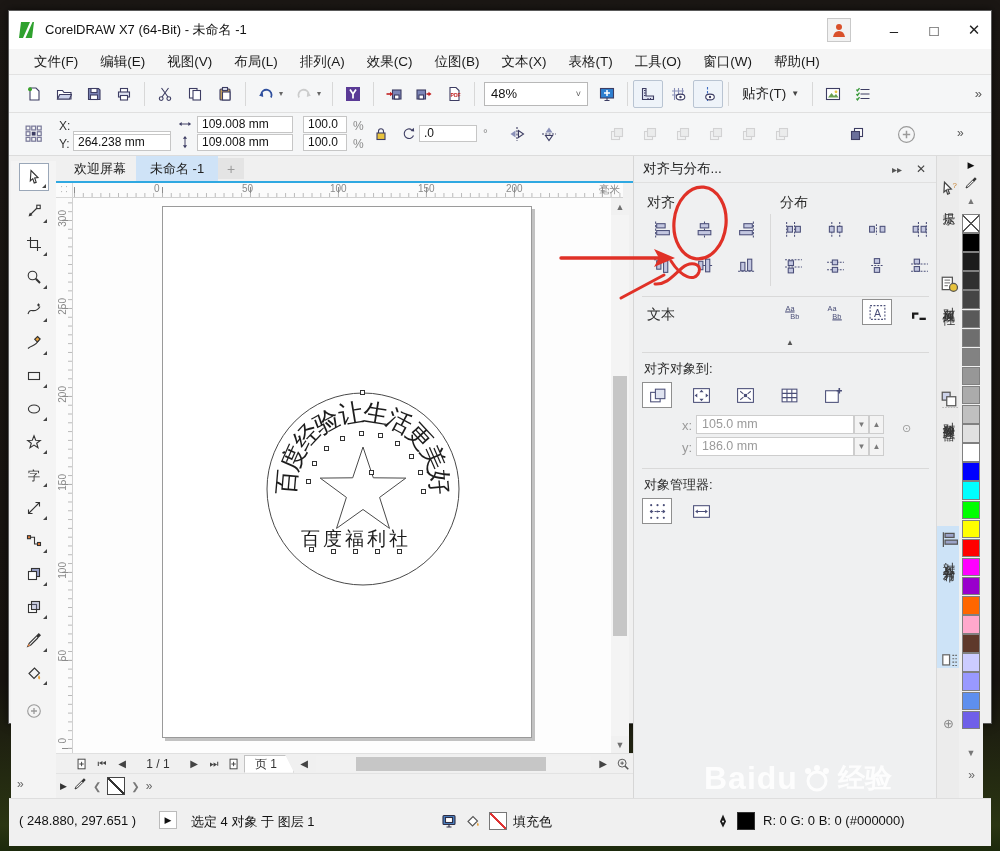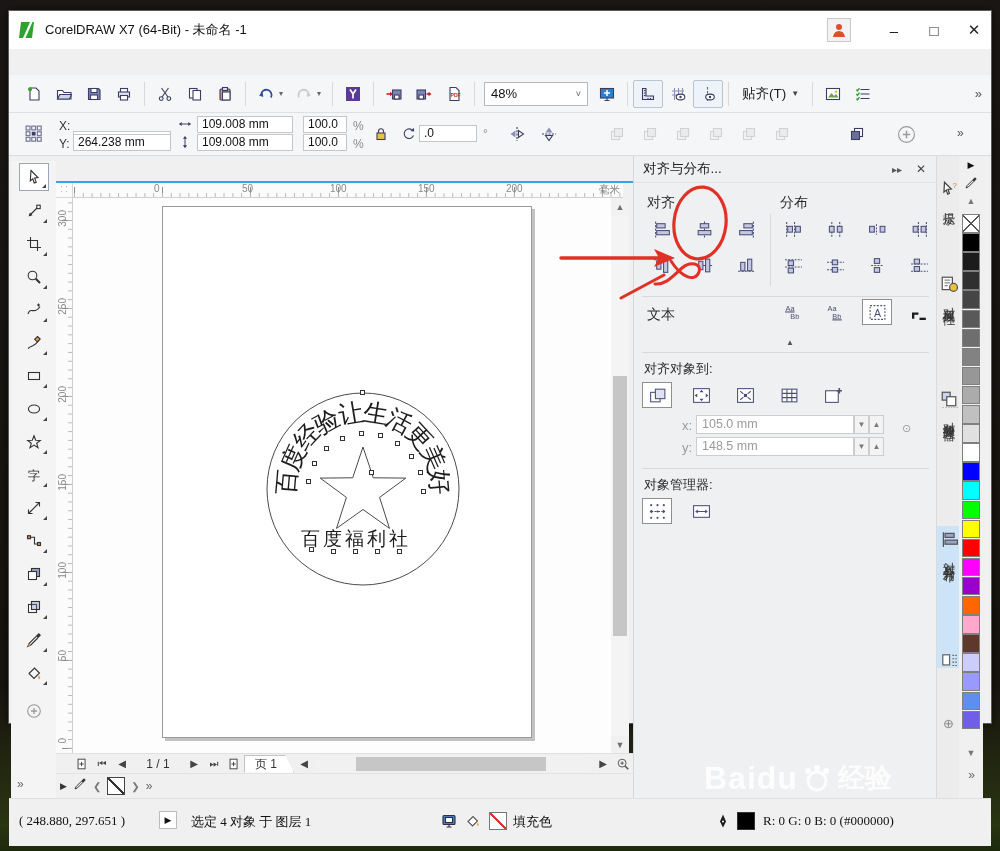--- a/index.html
+++ b/index.html
@@ -107,21 +107,21 @@
   .sidetab { position:absolute; left:0; width:23px; display:flex; flex-direction:column; align-items:center; padding-top:4px; gap:4px; }
   .sidetab.active { background:#cde3f7; }
   .sidetab .vtext { writing-mode:vertical-rl; font-size:12.5px; color:#333; letter-spacing:2px; }
   #palette { position:absolute; left:950px; top:145px; width:24px; height:690px; background:#f0f0f0; }
   .swatch { position:absolute; left:3px; width:18px; height:18.6px; border:1px solid #808080; }
   .swatch.none { background:#fff; background-image:linear-gradient(to top right,transparent 47%,#555 47%,#555 53%,transparent 53%),linear-gradient(to bottom right,transparent 47%,#555 47%,#555 53%,transparent 53%); }
   .pal-ctl { position:absolute; left:0; width:24px; text-align:center; color:#444; }
 
   
   #statusbar { position:absolute; left:0; top:787px; width:100%; height:48px; background:#f0f0f0; border-top:1px solid #dedede; font-size:13px; color:#111; }
-  .sb-item { position:absolute; top:14px; white-space:nowrap;font-family:Liberation Serif, serif; }
+  .sb-item { position:absolute; top:14px; white-space:nowrap; }
   .chip { width:18px; height:18px; display:inline-block; vertical-align:middle; }
   #coord-play { position:absolute; top:12px; width:18px; height:18px; border:1px solid #bbb; background:#fff; text-align:center; font-size:9px; line-height:17px; color:#111; }
 
   
   #bd-watermark { position:absolute; left:695px; top:745px; width:232px; height:44px; color:rgba(255,255,255,.85); font-weight:bold; display:flex; align-items:center; pointer-events:none; }
   #bd-watermark .bd { font-size:32px; letter-spacing:1px; }
   #bd-watermark .jy { font-size:27px; margin-left:4px; }
   #url-watermark { position:absolute; left:745px; top:790px; font-size:15px; font-weight:bold; color:rgba(255,255,255,.55); pointer-events:none; }
 
   #annotation-overlay { position:absolute; left:0; top:0; width:984px; height:835px; pointer-events:none; z-index:50; }
@@ -143,20 +143,34 @@
             <circle cx="8" cy="5" r="3" fill="#d9502a"></circle>
             <path d="M2 15 q1 -6 6 -6 q5 0 6 6 z" fill="#d9502a"></path>
           </svg>
       </div>
       <div class="wc">–</div>
       <div class="wc">□</div>
       <div class="wc">✕</div>
     </div>
   </div>
 
+  <div id="menubar">
+      <span class="menu-item">文件(F)</span>
+      <span class="menu-item">编辑(E)</span>
+      <span class="menu-item">视图(V)</span>
+      <span class="menu-item">布局(L)</span>
+      <span class="menu-item">排列(A)</span>
+      <span class="menu-item">效果(C)</span>
+      <span class="menu-item">位图(B)</span>
+      <span class="menu-item">文本(X)</span>
+      <span class="menu-item">表格(T)</span>
+      <span class="menu-item">工具(O)</span>
+      <span class="menu-item">窗口(W)</span>
+      <span class="menu-item">帮助(H)</span>
+    </div>
 
   <div id="toolbar">
       <span class="tbtn">
         <svg width="16" height="16" viewBox="0 0 16 16" fill="none" stroke-width="1.1">
           <path d="M4 2 h6 l3 3 v9 H4 z" fill="#fff" stroke="#3d3d63"></path>
           <circle cx="4" cy="3.2" r="2" fill="#3aa32a"></circle>
         </svg>
       </span>
       <span class="tbtn">
         <svg width="16" height="16" viewBox="0 0 16 16" fill="none" stroke-width="1.1">
@@ -379,20 +393,25 @@
           <rect x="5.5" y="2.5" width="8" height="8" fill="#fff" stroke="#3d3d63"></rect>
           <rect x="2.5" y="5.5" width="8" height="8" fill="#6a6f9a" stroke="#3d3d63"></rect>
         </svg></span>
     <span class="picon" style="left:888px;top:12px"><svg width="19" height="19" viewBox="0 0 18 18" fill="none" stroke-width="1.1">
           <circle cx="9" cy="9" r="7.5" stroke="#9a9a9a"></circle>
           <path d="M9 5.5 v7 M5.5 9 h7" stroke="#9a9a9a" stroke-width="1.4"></path>
         </svg></span>
     <span class="plabel" style="left:948px;top:13px;color:#555">»</span>
   </div>
 
+  <div id="tabrow">
+    <div class="doctab" style="left:4px">欢迎屏幕</div>
+    <div class="doctab active" style="left:80px">未命名 -1</div>
+    <div id="newdoc-tab" style="left:162px">+</div>
+  </div>
   <div id="tab-underline"></div>
 
   <div id="toolbox">
       <div class="tool selected" style="top: 2px;">
         <svg width="16" height="16" viewBox="0 0 16 16" fill="none" stroke-width="1.1">
           <path d="M5 1.5 L12 8.6 L8.7 8.9 L10.2 13.3 L8.2 14 L6.8 9.7 L4.3 11.9 Z" fill="#fff" stroke="#333"></path>
         </svg>
         <span class="fly"></span>
       </div>
       <div class="tool" style="top: 36px;">
@@ -792,21 +811,21 @@
             <rect x="1.5" y="3.5" width="12" height="11" fill="#fff"></rect>
             <path d="M14.5 1 v5 M12 3.5 h5" fill="none" stroke-width="1.5"></path>
           </svg>
         </div>
       </div>
     <span class="small-label pgray" style="left:48px;top:262px;color:#9a9a9a">x:</span>
     <span class="dfield" style="left:62px;top:259px;width:158px">105.0 mm</span>
     <span class="spin" style="left:220px;top:259px">▼</span>
     <span class="spin" style="left:235px;top:259px">▲</span>
     <span class="small-label" style="left:48px;top:284px;color:#9a9a9a">y:</span>
-    <span class="dfield" style="left:62px;top:281px;width:158px">148.5 mm</span>
+    <span class="dfield" style="left:62px;top:281px;width:158px">186.0 mm</span>
     <span class="spin" style="left:220px;top:281px">▼</span>
     <span class="spin" style="left:235px;top:281px">▲</span>
     <span style="position:absolute;left:268px;top:266px;color:#9a9a9a;font-size:11px">⊙</span>
     <div class="dsep-h" style="left:8px;top:312px;width:287px"></div>
     <span class="small-label" style="left:10px;top:320px">对象管理器:</span>
     <div id="distto-grid">
         <div class="dbtn selected" style="left: 8px; top: 342px;">
           <svg width="19" height="17" viewBox="0 0 18 16" fill="#c3c7e0" stroke="#4a4e78" stroke-width="1">
             <g fill="#4a4e78" stroke="none">
               <circle cx="3" cy="2" r="1"></circle>

